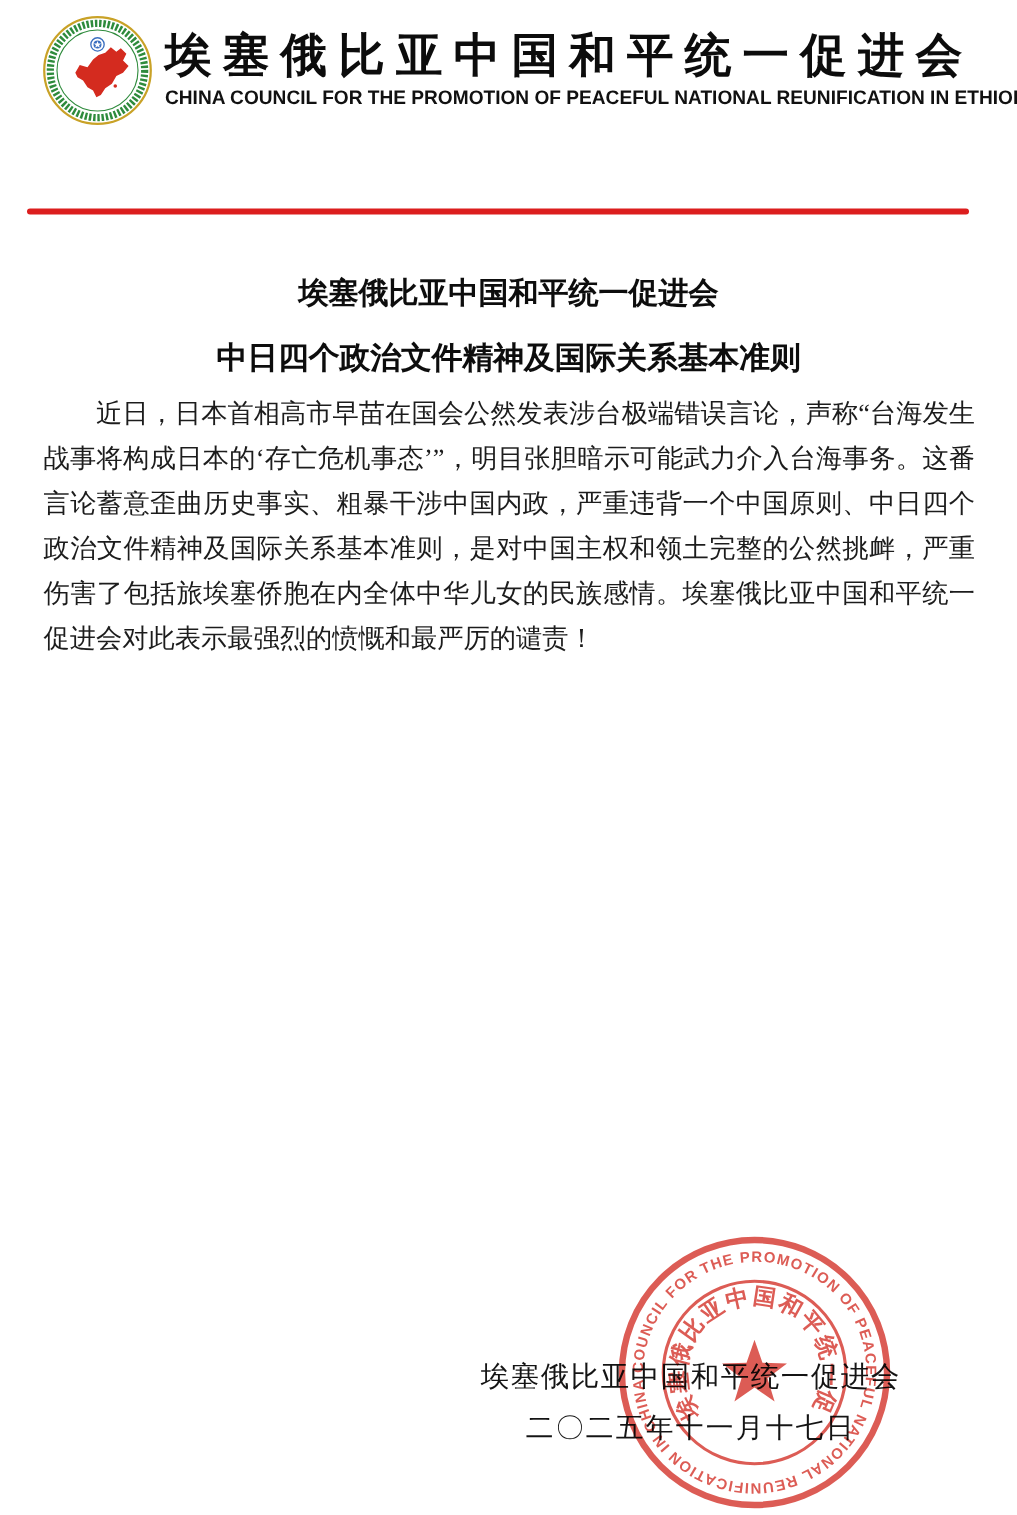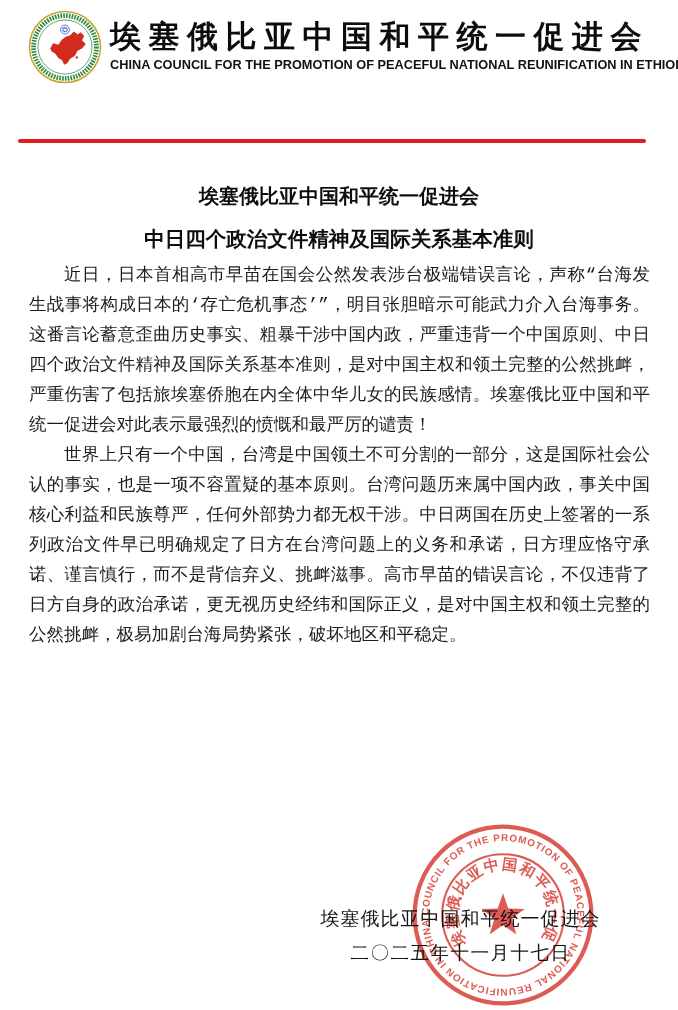--- a/index.html
+++ b/index.html
@@ -41,21 +41,20 @@
     position:absolute;top:184px;left:0;width:678px;text-align:center;
     font-weight:700;color:#0d0d0d;
   }
   .doc-title .t1{font-size:20px;line-height:24px;}
   .doc-title .t2{font-size:20.5px;line-height:24px;margin-top:19px;}
   
   .body-text{
     position:absolute;top:260px;left:29px;width:621px;
     font-size:17.5px;line-height:30px;text-align:justify;
     color:#1c1c1c;
-    font-family:Liberation Mono, monospace;
   }
   .body-text p{margin:0;text-indent:2em;}
   
   .signature{
     position:absolute;top:906px;left:288px;width:345px;text-align:center;
   }
   .sig-org{font-size:19px;line-height:26px;letter-spacing:1px;color:#141414;}
   .sig-date{font-size:18.5px;line-height:26px;letter-spacing:1.5px;color:#141414;margin-top:8px;}
   
   .seal{
@@ -91,21 +90,20 @@
 
   <div class="red-rule" style="background:#dc1e1e;"></div>
 
   <div class="doc-title">
     <div class="t1">埃塞俄比亚中国和平统一促进会</div>
     <div class="t2">中日四个政治文件精神及国际关系基本准则</div>
   </div>
 
   <div class="body-text">
     <p>近日，日本首相高市早苗在国会公然发表涉台极端错误言论，声称“台海发生战事将构成日本的‘存亡危机事态’”，明目张胆暗示可能武力介入台海事务。这番言论蓄意歪曲历史事实、粗暴干涉中国内政，严重违背一个中国原则、中日四个政治文件精神及国际关系基本准则，是对中国主权和领土完整的公然挑衅，严重伤害了包括旅埃塞侨胞在内全体中华儿女的民族感情。埃塞俄比亚中国和平统一促进会对此表示最强烈的愤慨和最严厉的谴责！</p>
-    <p>世界上只有一个中国，台湾是中国领土不可分割的一部分，这是国际社会公认的事实，也是一项不容置疑的基本原则。台湾问题历来属中国内政，事关中国核心利益和民族尊严，任何外部势力都无权干涉。中日两国在历史上签署的一系列政治文件早已明确规定了日方在台湾问题上的义务和承诺，日方理应恪守承诺、谨言慎行，而不是背信弃义、挑衅滋事。高市早苗的错误言论，不仅违背了日方自身的政治承诺，更无视历史经纬和国际正义，是对中国主权和领土完整的公然挑衅，极易加剧台海局势紧张，破坏地区和平稳定。</p>
   </div>
 
   <div class="signature">
     <div class="sig-org">埃塞俄比亚中国和平统一促进会</div>
     <div class="sig-date">二〇二五年十一月十七日</div>
   </div>
 
   <div class="seal">
     <svg viewBox="0 0 200 200" width="190" height="190">
       <defs>

